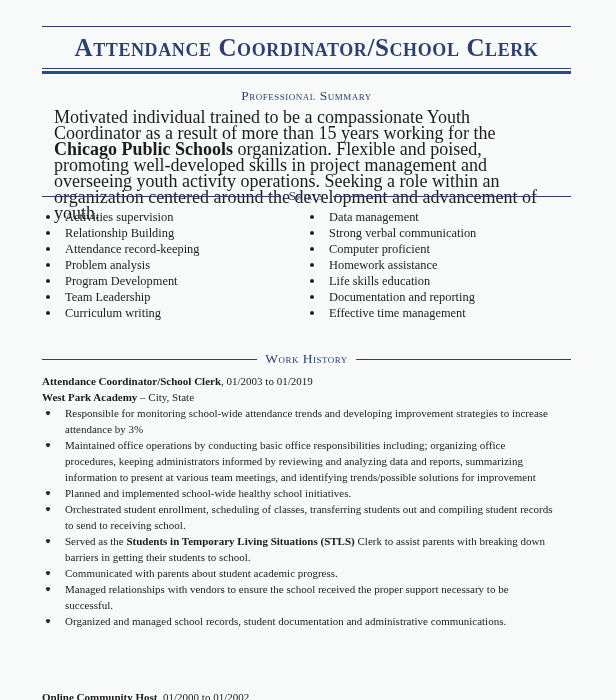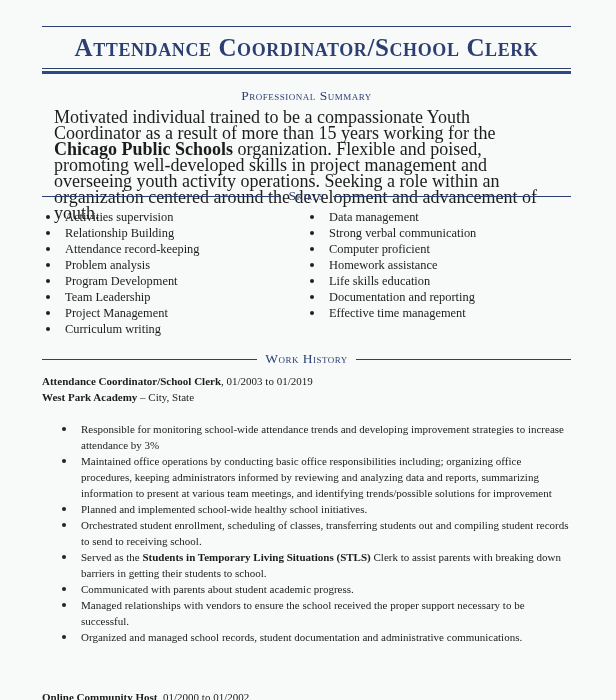--- a/index.html
+++ b/index.html
@@ -115,21 +115,21 @@
     .skills-right { left: 264px; }
     .job {
       position: absolute;
       left: 0;
       width: 529px;
       font-size: 11px;
       line-height: 16px;
     }
     .job-title-line b, .job-company-line b { font-weight: bold; }
     .job-bullets {
-      margin: 16px;
+      margin: 0;
       padding: 0;
       list-style: none;
     }
     .job-bullets li {
       position: relative;
       padding-left: 23px;
       width: 490px;
     }
   </style>
 </head>
@@ -153,21 +153,20 @@
     <div class="label">Skills</div>
     <div class="rule"></div>
   </div>
   <ul class="skills-col skills-left" id="skills-left">
       <li><span class="bullet"></span><span>Activities supervision</span></li>
       <li><span class="bullet"></span><span>Relationship Building</span></li>
       <li><span class="bullet"></span><span>Attendance record-keeping</span></li>
       <li><span class="bullet"></span><span>Problem analysis</span></li>
       <li><span class="bullet"></span><span>Program Development</span></li>
       <li><span class="bullet"></span><span>Team Leadership</span></li>
-      <li><span class="bullet"></span><span>Project Management</span></li>
       <li><span class="bullet"></span><span>Curriculum writing</span></li>
     </ul>
   <ul class="skills-col skills-right" id="skills-right">
       <li><span class="bullet"></span><span>Data management</span></li>
       <li><span class="bullet"></span><span>Strong verbal communication</span></li>
       <li><span class="bullet"></span><span>Computer proficient</span></li>
       <li><span class="bullet"></span><span>Homework assistance</span></li>
       <li><span class="bullet"></span><span>Life skills education</span></li>
       <li><span class="bullet"></span><span>Documentation and reporting</span></li>
       <li><span class="bullet"></span><span>Effective time management</span></li>

